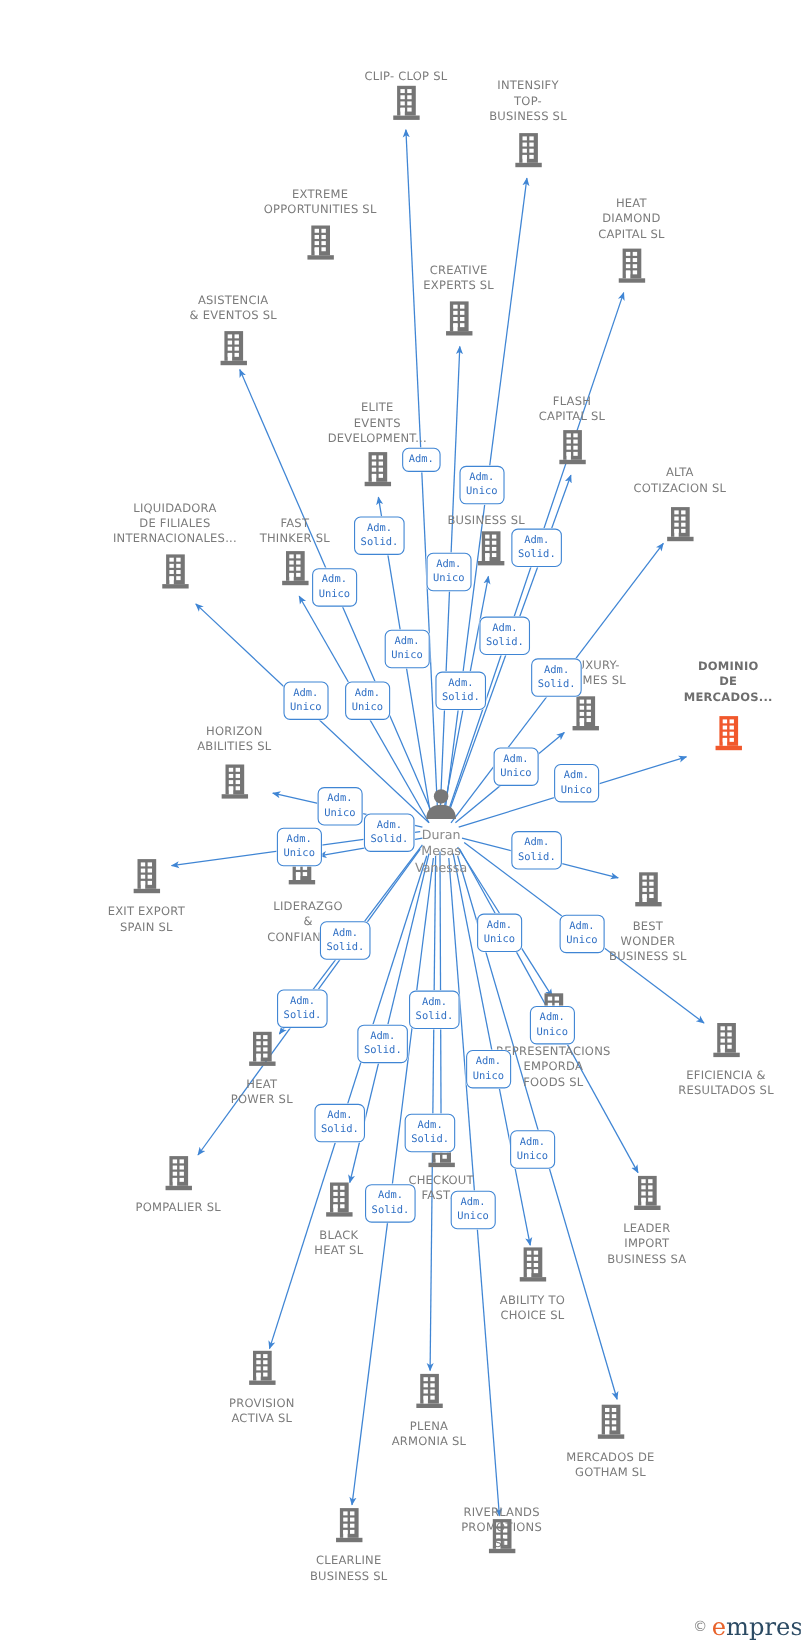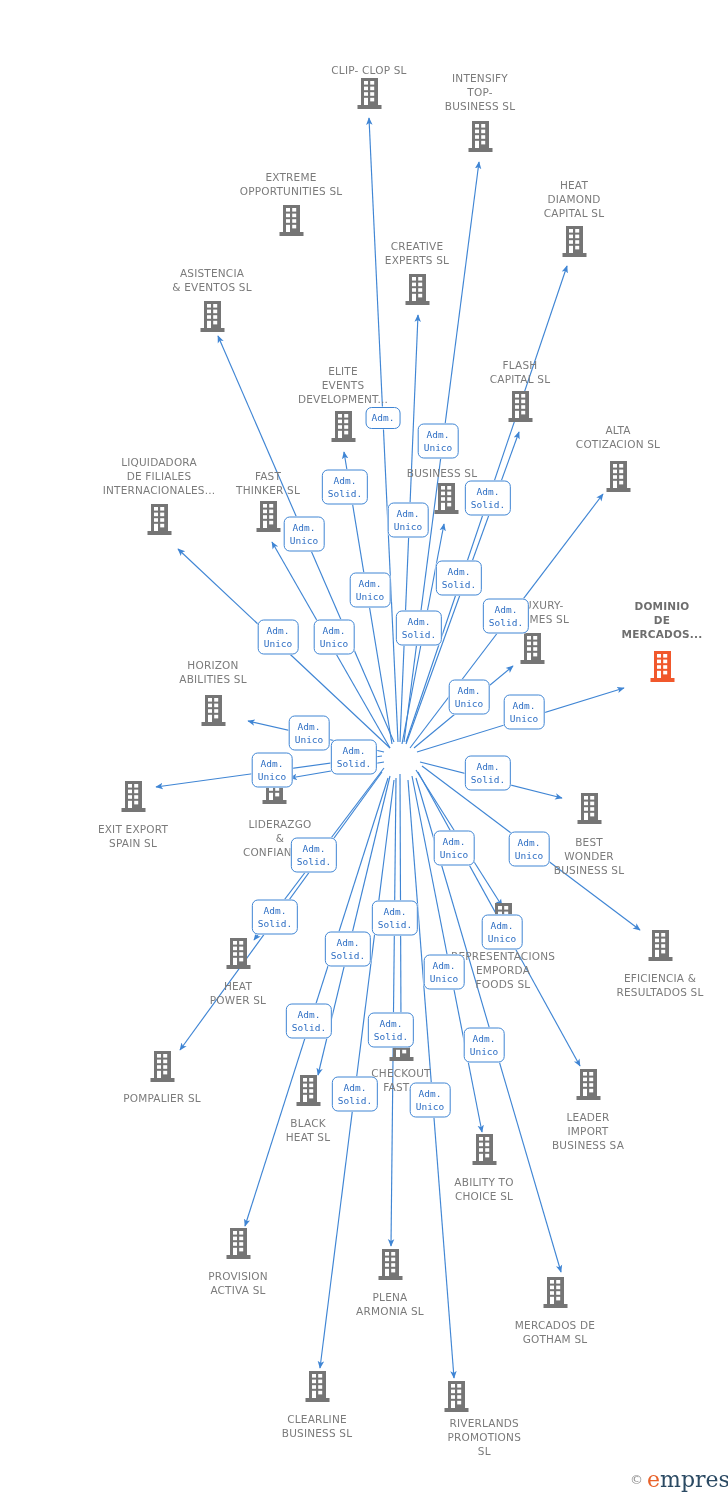--- a/index.html
+++ b/index.html
@@ -659,21 +659,21 @@
             <rect x="14.2" y="4" width="4" height="3.6" fill="#ffffff"></rect>
             <rect x="8" y="9.6" width="4" height="3.6" fill="#ffffff"></rect>
             <rect x="14.2" y="9.6" width="4" height="3.6" fill="#ffffff"></rect>
             <rect x="8" y="15.2" width="4" height="3.6" fill="#ffffff"></rect>
             <rect x="14.2" y="15.2" width="4" height="3.6" fill="#ffffff"></rect>
             <rect x="8" y="20.799999999999997" width="4" height="3.6" fill="#ffffff"></rect>
             <rect x="14.2" y="20.799999999999997" width="4" height="3.6" fill="#ffffff"></rect>
             <rect x="8" y="21.2" width="4" height="6.8" fill="#ffffff"></rect>
           </svg></span>
       </div>
-      <div class="node" style="left: 424px; top: 1437px; align-items: flex-end;">
+      <div class="node" style="left: 424px; top: 1389px;">
         <span class="lbl">RIVERLANDS
 PROMOTIONS
 SL</span>
       </div>
     </div>
   <div id="label-layer">
       <div class="elabel" style="left: 351px; top: 418px;">Adm.</div>
       <div class="elabel" style="left: 406px; top: 441px;">Adm.
 Unico</div>
       <div class="elabel" style="left: 313px; top: 487px;">Adm.
@@ -729,19 +729,30 @@
       <div class="elabel" style="left: 359px; top: 1030px;">Adm.
 Solid.</div>
       <div class="elabel" style="left: 452px; top: 1045px;">Adm.
 Unico</div>
       <div class="elabel" style="left: 323px; top: 1094px;">Adm.
 Solid.</div>
       <div class="elabel" style="left: 398px; top: 1100px;">Adm.
 Unico</div>
     </div>
 
+  <div class="person" id="center-node" style="left: 369px; top: 755px;">
+    <span>
+      <svg width="34" height="34" viewBox="0 0 34 34">
+        <circle cx="17" cy="10.5" r="6.6" fill="#777777"></circle>
+        <path d="M3.5 31 C3.5 21.5 9.5 18 17 18 C24.5 18 30.5 21.5 30.5 31 Z" fill="#777777"></path>
+      </svg>
+    </span>
+    <span class="pname">Duran
+Mesas
+Vanessa</span>
+  </div>
 
   <div id="watermark">
     <span class="c">©</span>
     <span class="w"><span class="o">e</span><span>mpresia</span></span>
   </div>
 
 </div>
 
 </body></html>

